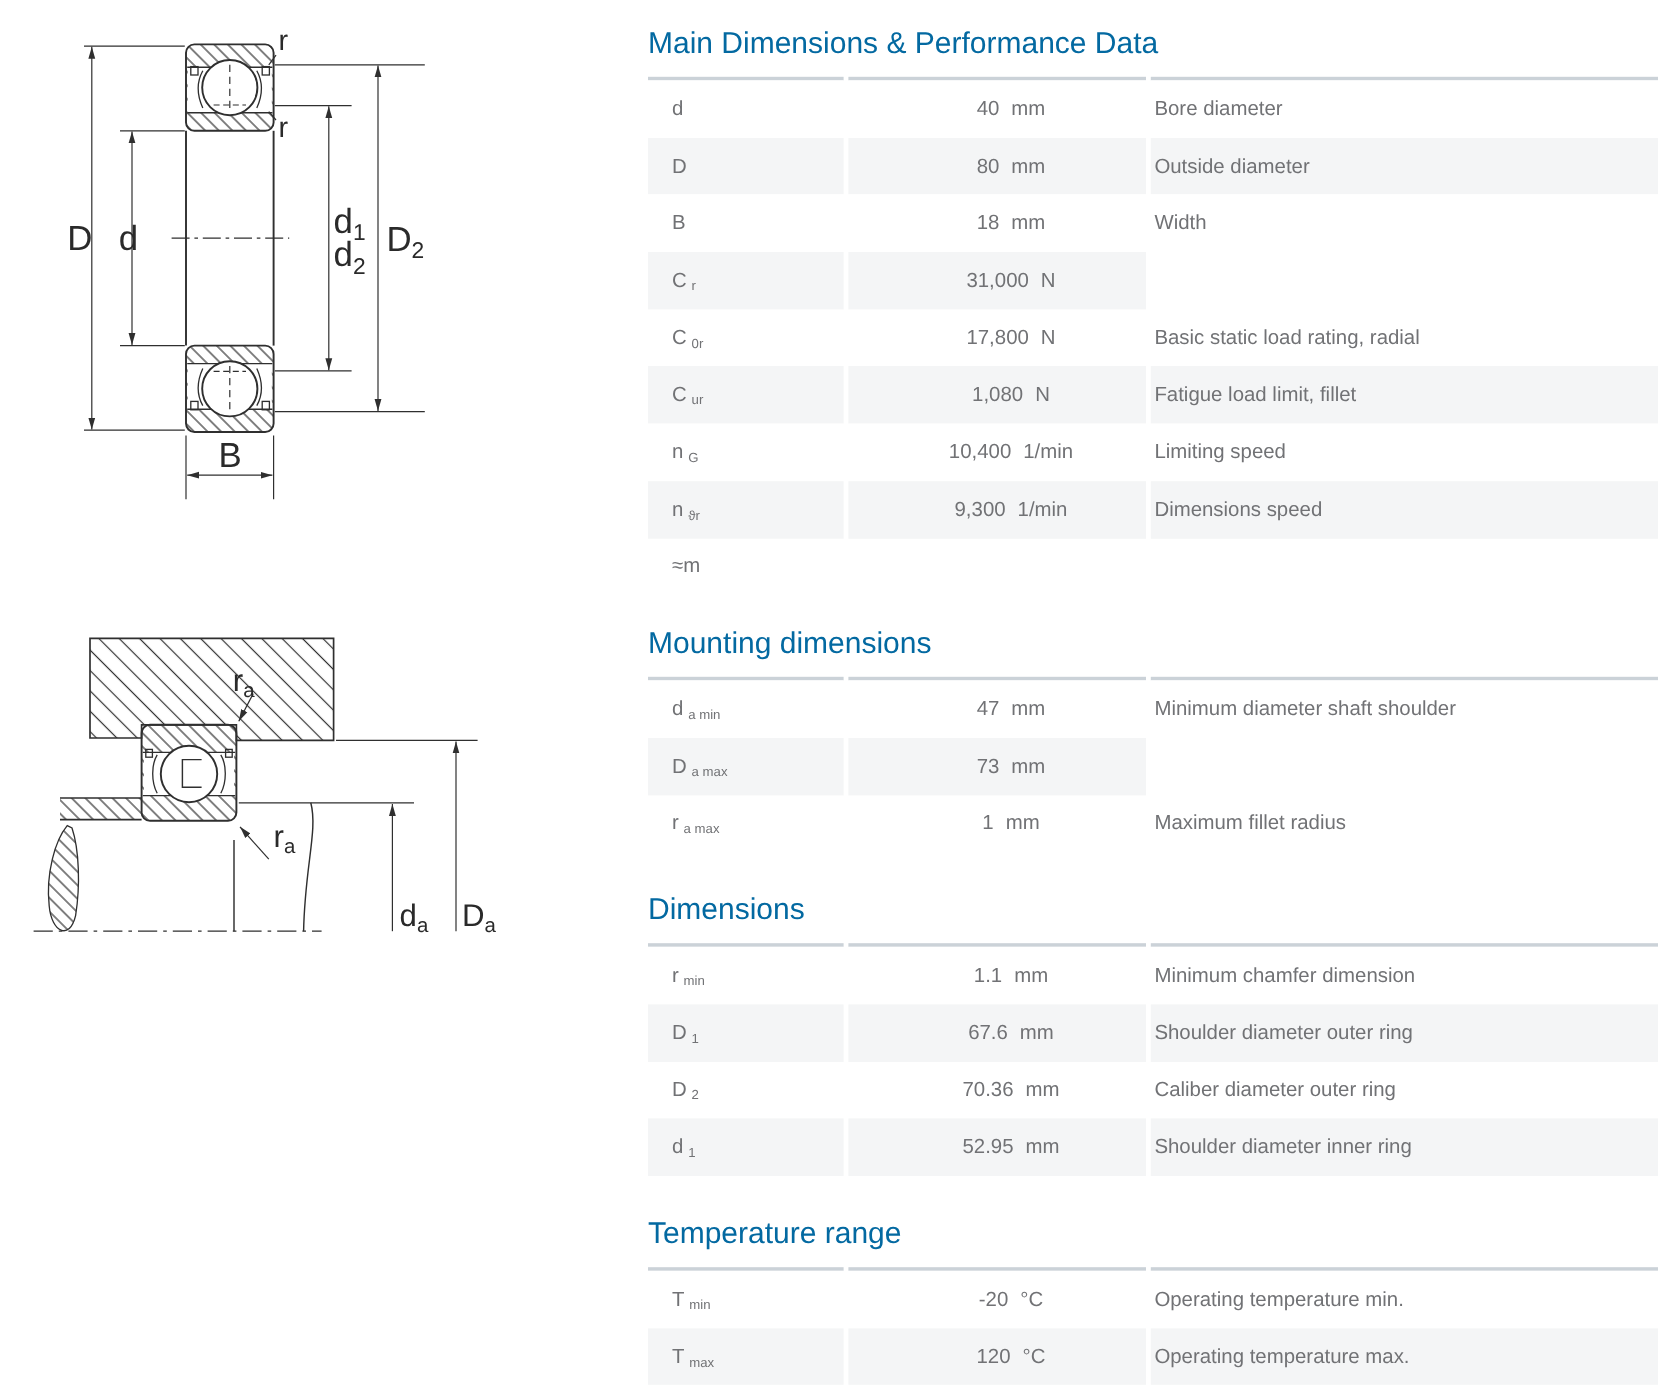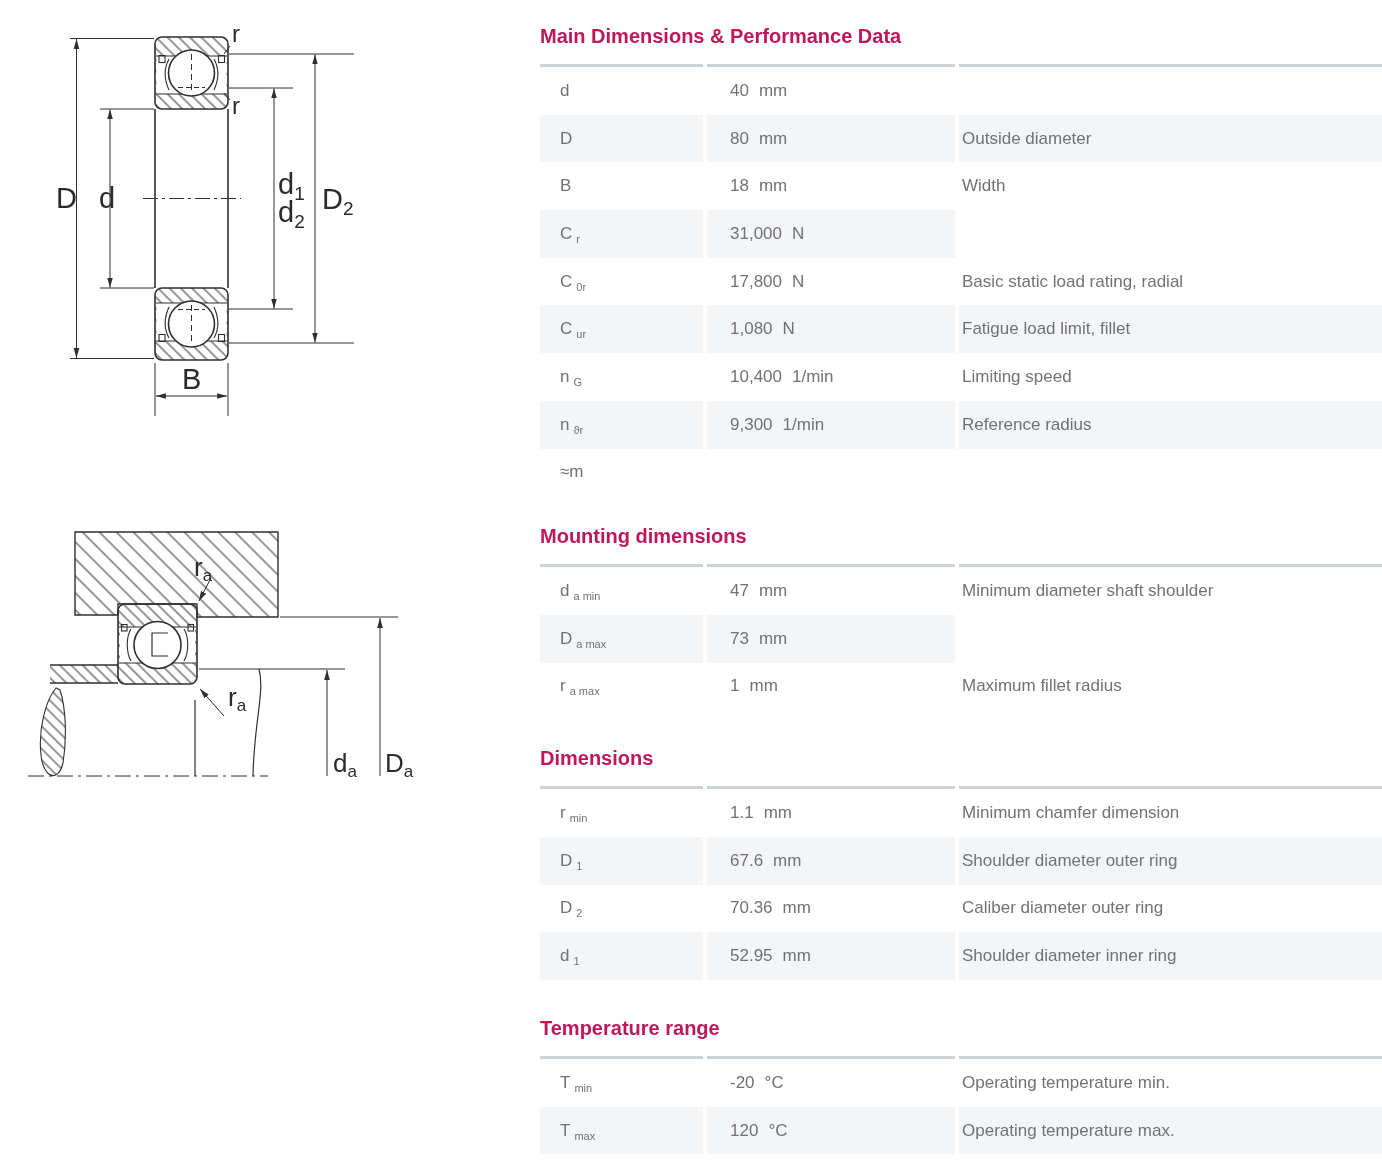--- a/index.html
+++ b/index.html
@@ -8,32 +8,32 @@
   
   .drawings{position:absolute;left:0;top:0;width:460px;height:820px;}
   svg text{fill:#2a2a2a;font-family:"Liberation Sans",sans-serif;}
   .lab{font-size:29px;}
   .lab2{font-size:26px;}
   .labr{font-size:24px;}
   .subT{font-size:19px;}
   .subT2{font-size:17px;}
   
   .content{position:absolute;left:540px;top:0;right:0;padding-top:24px;}
-  h2{font-size:20px;font-weight:bold;color:#be185d;margin:0 0 16px 0;line-height:24px;}
+  h2{font-size:25px;font-weight:normal;color:#0369a1;margin:0 0 16px 0;line-height:24px;}
   .sec2{margin-top:28px;}
   .sec3{margin-top:36px;}
   .sec4{margin-top:36px;}
   .tbar{display:flex;height:3px;}
   .tbar .b1{width:163px;background:#cbd2d8;}
   .tbar .b2{width:248px;margin-left:4px;background:#cbd2d8;}
   .tbar .b3{flex:1;margin-left:4px;background:#cbd2d8;}
   .trow{display:flex;height:47.7px;font-size:17px;}
   .cell{display:flex;align-items:center;box-sizing:border-box;background:#fff;}
   .c1{width:163px;padding-left:20px;}
-  .c2{width:248px;margin-left:4px;padding-left:23px;}
+  .c2{width:248px;margin-left:4px;padding-left:23px;justify-content:center;}
   .c3{flex:1;margin-left:4px;padding-left:3px;}
   .alt .cell{background:#f4f5f6;}
   .ssub{font-size:11px;margin-left:4px;transform:translateY(5px);}
   .unit{margin-left:10px;}
 </style>
 </head>
 <body>
 
 <div class="page">
 
@@ -189,20 +189,21 @@
           </div>
       <div class="trow">
             <div class="cell c1">
               <span class="sym">d</span>
               <span class="ssub"></span>
             </div>
             <div class="cell c2">
               <span class="val">40</span>
               <span class="unit">mm</span>
             </div>
+            <div class="cell c3">Bore diameter</div>
           </div>
           <div class="trow alt">
             <div class="cell c1">
               <span class="sym">D</span>
               <span class="ssub"></span>
             </div>
             <div class="cell c2">
               <span class="val">80</span>
               <span class="unit">mm</span>
             </div>
@@ -264,21 +265,21 @@
           </div>
           <div class="trow alt">
             <div class="cell c1">
               <span class="sym">n</span>
               <span class="ssub">ϑr</span>
             </div>
             <div class="cell c2">
               <span class="val">9,300</span>
               <span class="unit">1/min</span>
             </div>
-            <div class="cell c3">Reference radius</div>
+            <div class="cell c3">Dimensions speed</div>
           </div>
           <div class="trow">
             <div class="cell c1">
               <span class="sym">≈m</span>
               <span class="ssub"></span>
             </div>
           </div>
         </div>
     </section>
 

